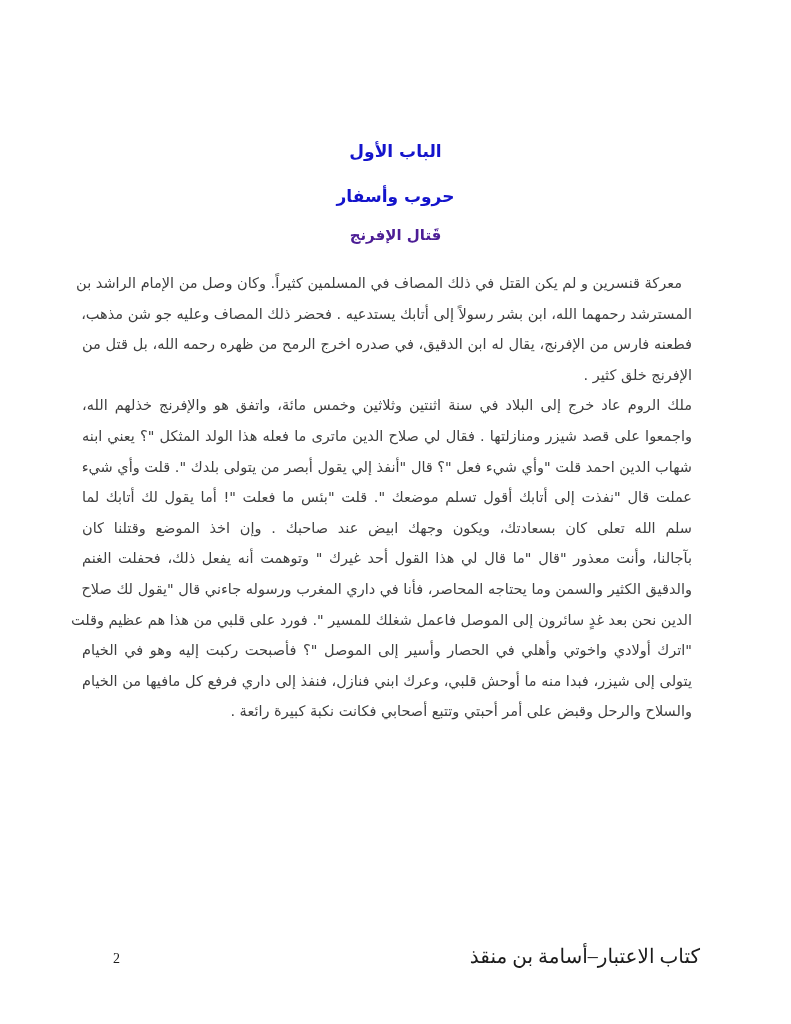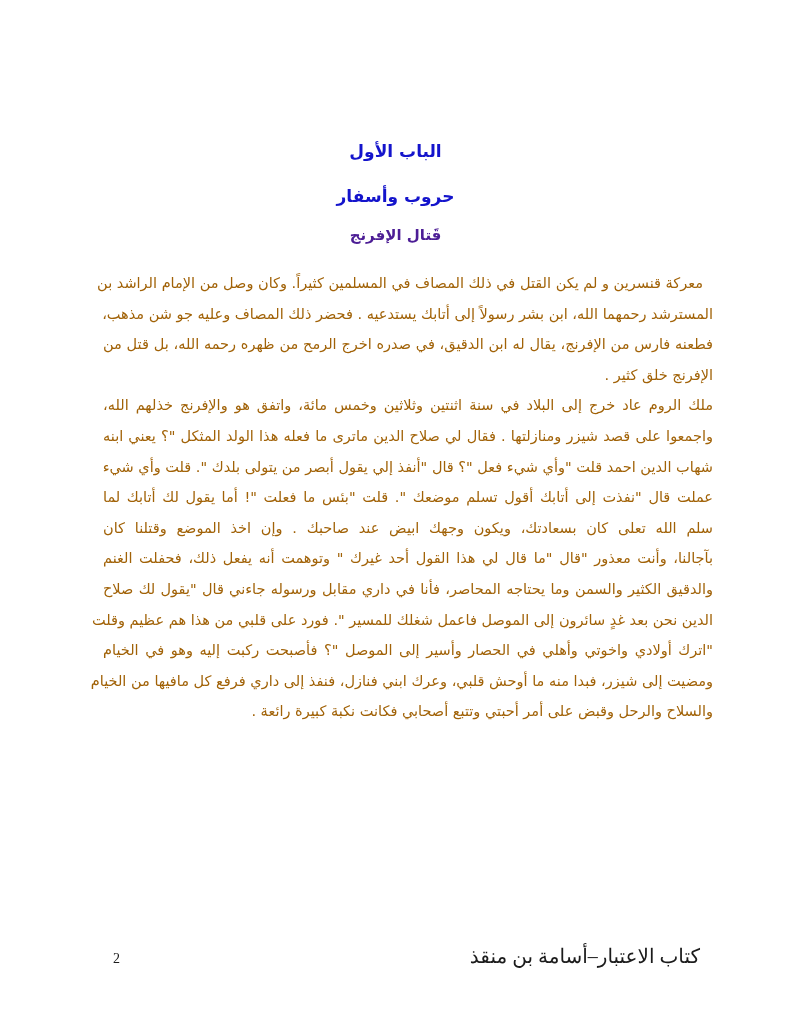--- a/index.html
+++ b/index.html
@@ -35,24 +35,24 @@
     top: 222px;
     text-align: center;
     font-weight: bold;
     font-size: 15px;
     color: #4c1d95;
     direction: rtl;
   }
   .body-text {
     position: absolute;
     top: 264px;
-    right: 78px;
+    right: 99px;
     width: 610px;
     direction: rtl;
-    color: #a16207;
+    color: #404040;
     font-size: 14.5px;
   }
   .line {
     line-height: 30.6px;
     height: 30.6px;
     white-space: nowrap;
     text-align: justify;
     text-align-last: justify;
   }
   .line.pfirst { padding-right: 10px; }
@@ -96,24 +96,24 @@
       <div class="line">فطعنه فارس من الإفرنج، يقال له ابن الدقيق، في صدره اخرج الرمح من ظهره رحمه الله، بل قتل من</div>
       <div class="line plast">الإفرنج خلق كثير .</div>
     </div>
     <div>
       <div class="line">ملك الروم عاد خرج إلى البلاد في سنة اثنتين وثلاثين وخمس مائة، واتفق هو والإفرنج خذلهم الله،</div>
       <div class="line">واجمعوا على قصد شيزر ومنازلتها . فقال لي صلاح الدين ماترى ما فعله هذا الولد المثكل "؟ يعني ابنه</div>
       <div class="line">شهاب الدين احمد قلت "وأي شيء فعل "؟ قال "أنفذ إلي يقول أبصر من يتولى بلدك ". قلت وأي شيء</div>
       <div class="line">عملت قال "نفذت إلى أتابك أقول تسلم موضعك ". قلت "بئس ما فعلت "! أما يقول لك أتابك لما</div>
       <div class="line">سلم الله تعلى كان بسعادتك، ويكون وجهك ابيض عند صاحبك . وإن اخذ الموضع وقتلنا كان</div>
       <div class="line">بآجالنا، وأنت معذور "قال "ما قال لي هذا القول أحد غيرك " وتوهمت أنه يفعل ذلك، فحفلت الغنم</div>
-      <div class="line">والدقيق الكثير والسمن وما يحتاجه المحاصر، فأنا في داري مقابل ورسوله جاءني قال "يقول لك صلاح</div>
+      <div class="line">والدقيق الكثير والسمن وما يحتاجه المحاصر، فأنا في داري المغرب ورسوله جاءني قال "يقول لك صلاح</div>
       <div class="line">الدين نحن بعد غدٍ سائرون إلى الموصل فاعمل شغلك للمسير ". فورد على قلبي من هذا هم عظيم وقلت</div>
       <div class="line">"اترك أولادي واخوتي وأهلي في الحصار وأسير إلى الموصل "؟ فأصبحت ركبت إليه وهو في الخيام</div>
-      <div class="line">ومضيت إلى شيزر، فبدا منه ما أوحش قلبي، وعرك ابني فنازل، فنفذ إلى داري فرفع كل مافيها من الخيام</div>
+      <div class="line">يتولى إلى شيزر، فبدا منه ما أوحش قلبي، وعرك ابني فنازل، فنفذ إلى داري فرفع كل مافيها من الخيام</div>
       <div class="line plast">والسلاح والرحل وقبض على أمر أحبتي وتتبع أصحابي فكانت نكبة كبيرة رائعة .</div>
     </div>
   </div>
 
   <div class="footer">
     <div class="footer-title">كتاب الاعتبار–أسامة بن منقذ</div>
     <div class="footer-num">2</div>
   </div>
 
 </div>

